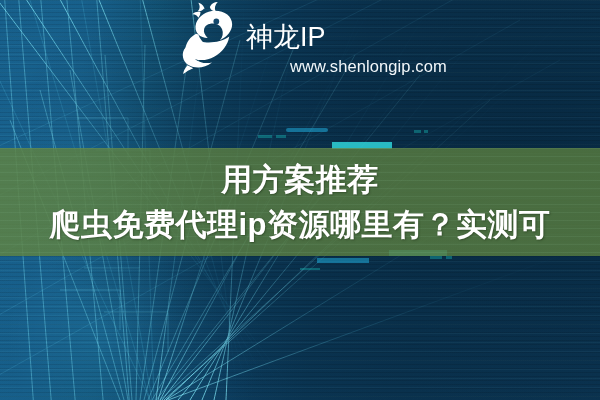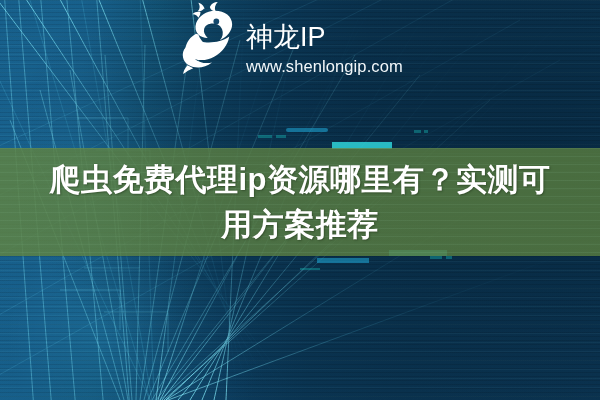--- a/index.html
+++ b/index.html
@@ -118,20 +118,21 @@
     margin-top: 20px;
   }
   .logo-url {
     color: #f2f7fa;
     font-size: 16.5px;
     line-height: 22px;
     font-weight: 400;
     letter-spacing: .1px;
     white-space: nowrap;
     margin-top: 3px;
+    margin-left: 44px;
   }
 
   
   .band {
     position: absolute;
     left: 0;
     top: 148px;
     width: 600px;
     height: 108px;
     background: rgba(93,128,66,0.78);
@@ -327,17 +328,17 @@
       <div class="logo-url">www.shenlongip.com</div>
     </div>
   </div>
 
   <div class="band">
     <div class="band-shade"></div>
     <div class="scanline"></div>
   </div>
 
   <div class="title">
+    <div class="title-line">用方案推荐</div>
     <div class="title-line">爬虫免费代理ip资源哪里有？实测可</div>
-    <div class="title-line">用方案推荐</div>
   </div>
 
 </div>
 
 </body></html>

